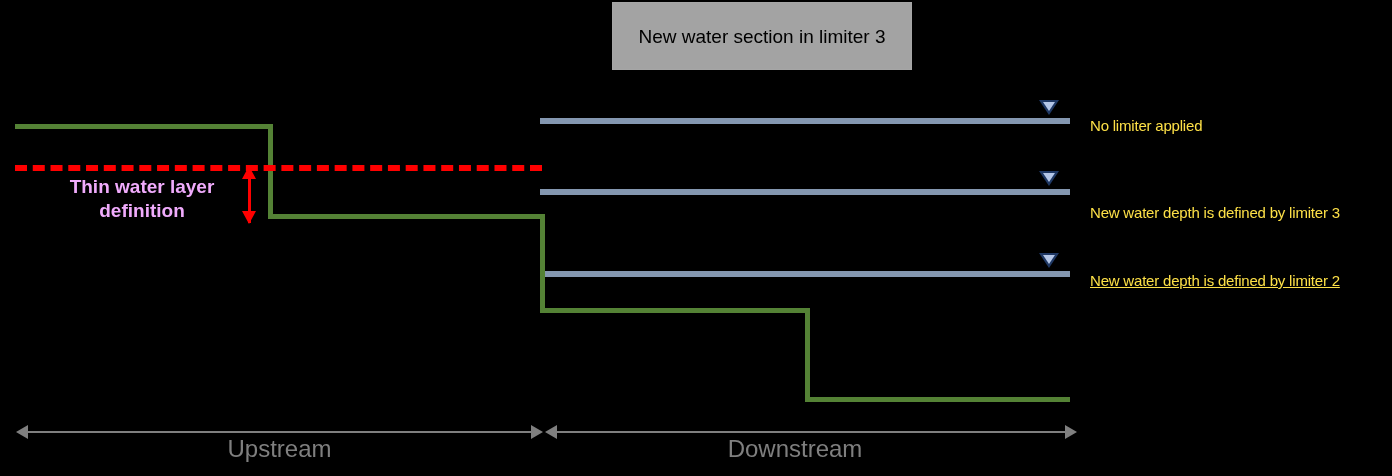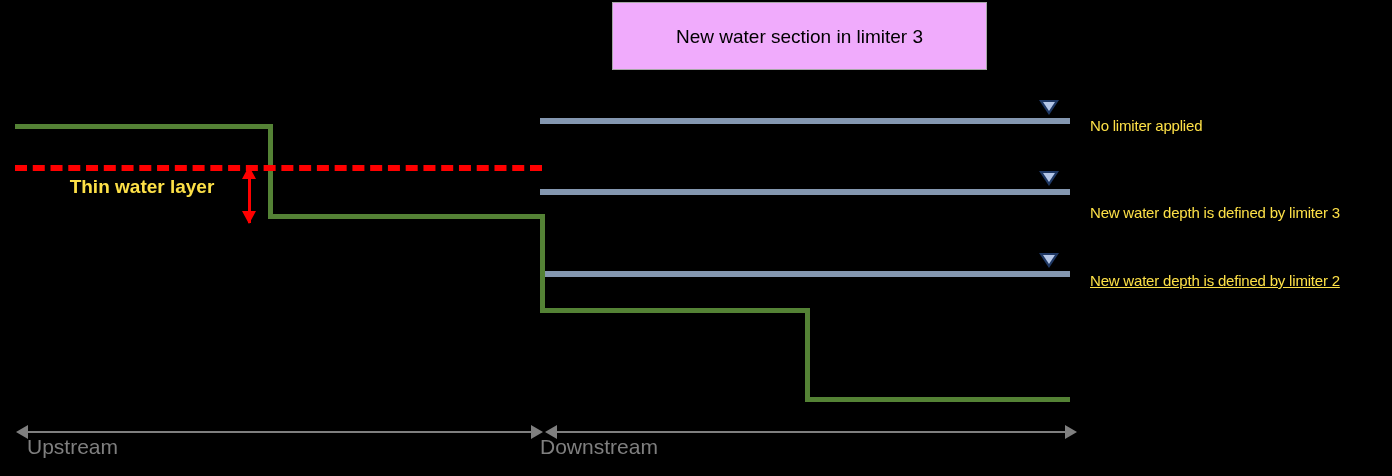--- a/index.html
+++ b/index.html
@@ -16,23 +16,23 @@
     height: 476px;
     background: #000000;
     overflow: hidden;
   }
 
   
   .callout {
     position: absolute;
     left: 612px;
     top: 2px;
-    width: 375px;
+    width: 300px;
     height: 68px;
-    background: #f0abfc;
+    background: #a3a3a3;
     border: 1px solid #a6a6a6;
     box-sizing: border-box;
     display: flex;
     flex-direction: column;
     align-items: center;
     justify-content: center;
     color: #000000;
     font-size: 19px;
     line-height: 27px;
     text-align: center;
@@ -123,21 +123,21 @@
     bottom: -1px;
     border-top: 13px solid #ff0000;
   }
 
   
   .thin-caption {
     position: absolute;
     left: 42px;
     top: 175px;
     width: 200px;
-    color: #fde047;
+    color: #f0abfc;
     font-weight: bold;
     font-size: 19px;
     line-height: 24px;
     text-align: center;
   }
   .thin-caption span { display: block; }
 
   
   .axis {
     position: absolute;
@@ -152,22 +152,22 @@
     height: 0;
     border-top: 7px solid transparent;
     border-bottom: 7px solid transparent;
   }
   .axis .arrow.left  { left: -11px;  border-right: 12px solid #7f7f7f; }
   .axis .arrow.right { right: -11px; border-left: 12px solid #7f7f7f; }
   .axis-label {
     position: absolute;
     top: 435px;
     color: #7f7f7f;
-    font-size: 21px;
-    text-align: left;
+    font-size: 24px;
+    text-align: center;
   }
 </style>
 </head>
 <body>
 
 <div id="stage">
 
   <div class="callout">
     <span>New water section in limiter 3</span>
   </div>
@@ -194,20 +194,21 @@
 
   <div class="dashline"></div>
 
   <div class="thin-arrow">
     <div class="head up"></div>
     <div class="head down"></div>
   </div>
 
   <div class="thin-caption">
     <span>Thin water layer</span>
+    <span>definition</span>
   </div>
 
   <div class="axis" style="left:27px; width:505px;">
     <div class="arrow left"></div>
     <div class="arrow right"></div>
   </div>
   <div class="axis-label" style="left:27px; width:505px;">Upstream</div>
 
   <div class="axis" style="left:556px; width:510px;">
     <div class="arrow left"></div>

